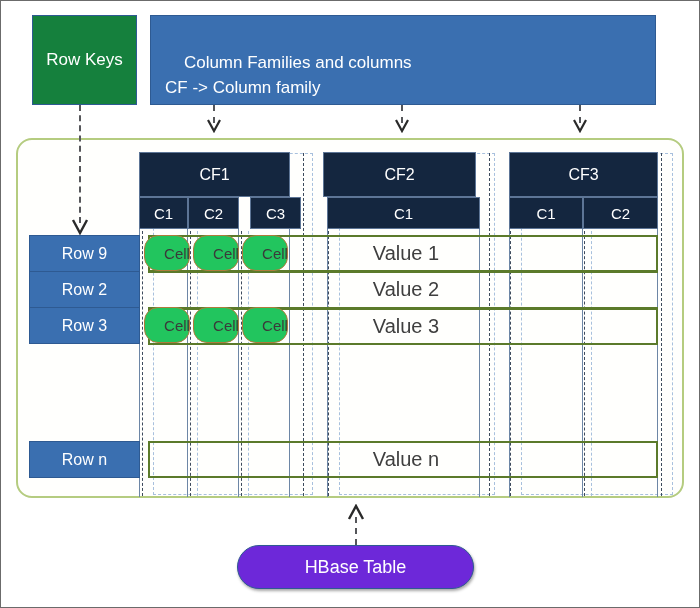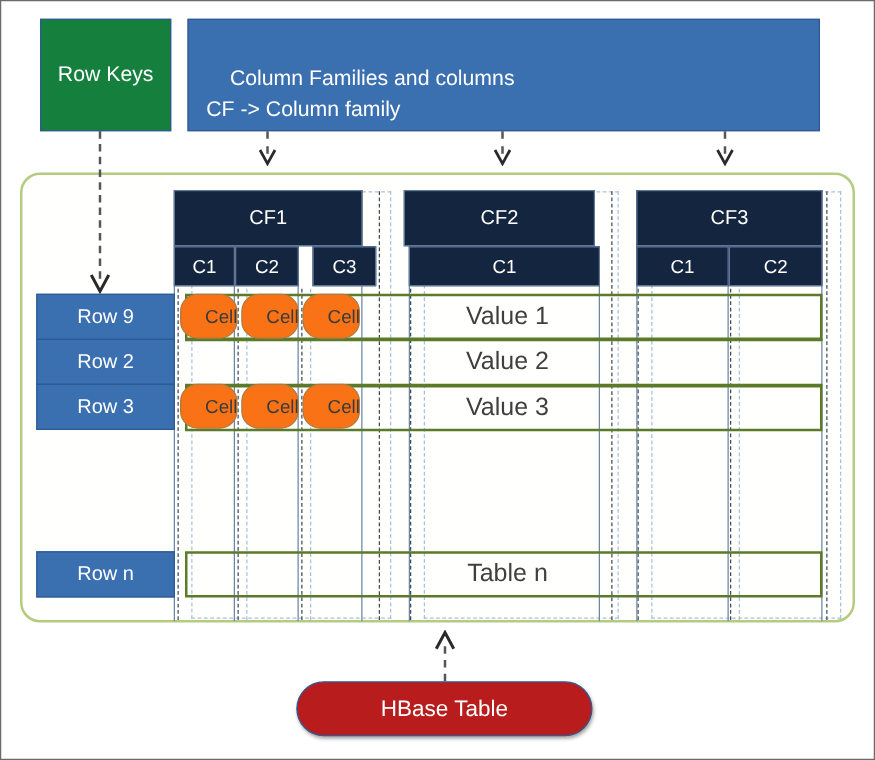--- a/index.html
+++ b/index.html
@@ -95,21 +95,21 @@
     font-size: 20px;
     z-index: 5;
     display: flex;
     align-items: center;
     justify-content: center;
     pointer-events: none;
   }
 
   
   .cell-pill {
-    background: #f97316;
+    background: #22c55e;
     border: 1px solid #b07b3c;
     border-radius: 14px;
     color: #3a3a3a;
     display: flex;
     align-items: center;
     justify-content: center;
     font-size: 15px;
     z-index: 8;
     padding-left: 20px;
   }
@@ -134,21 +134,21 @@
   .vline-dash {
     border-left: 2px dashed #55565a;
     z-index: 9;
   }
   .arrowhead {
     z-index: 9;
   }
 
   
   .hbase-pill {
-    background: #b91c1c;
+    background: #6d28d9;
     border: 1px solid #2e5a92;
     border-radius: 22px;
     color: #ffffff;
     display: flex;
     align-items: center;
     justify-content: center;
     font-size: 18px;
     box-shadow: 1px 2px 3px rgba(0,0,0,0.35);
   }
 </style>
@@ -251,21 +251,21 @@
   <div class="abs value-row" style="left:147px; top:234px; width:510px; height:37px;"></div>
   <div class="abs value-row" style="left:147px; top:307px; width:510px; height:37px;"></div>
   <div class="abs value-row" style="left:147px; top:440px; width:510px; height:37px;"></div>
 
   <div class="abs" style="left:147px; top:270px; width:510px; height:0; border-top:2px solid #5b7a2a; z-index:4;"></div>
   <div class="abs" style="left:147px; top:306px; width:510px; height:0; border-top:2px solid #5b7a2a; z-index:4;"></div>
 
   <div class="value-label" style="left:330px; top:234px; width:150px; height:37px;">Value 1</div>
   <div class="value-label" style="left:330px; top:270px; width:150px; height:37px;">Value 2</div>
   <div class="value-label" style="left:330px; top:307px; width:150px; height:37px;">Value 3</div>
-  <div class="value-label" style="left:330px; top:440px; width:150px; height:37px;">Table n</div>
+  <div class="value-label" style="left:330px; top:440px; width:150px; height:37px;">Value n</div>
 
   <div class="abs rowkey" style="left:28px; top:234px; width:111px; height:37px;">
     <span>Row 9</span>
   </div>
   <div class="abs rowkey" style="left:28px; top:270px; width:111px; height:37px;">
     <span>Row 2</span>
   </div>
   <div class="abs rowkey" style="left:28px; top:306px; width:111px; height:37px;">
     <span>Row 3</span>
   </div>

